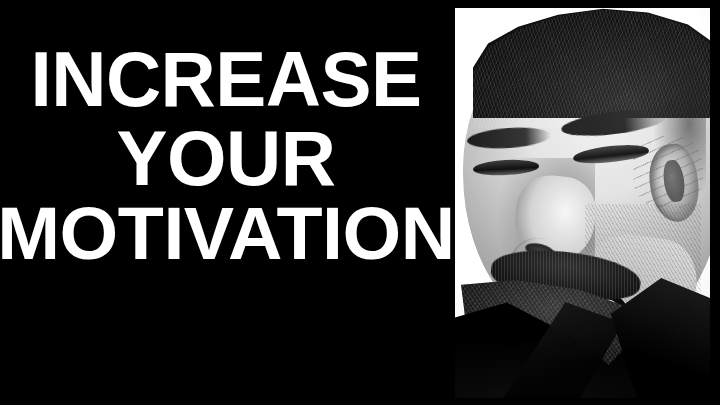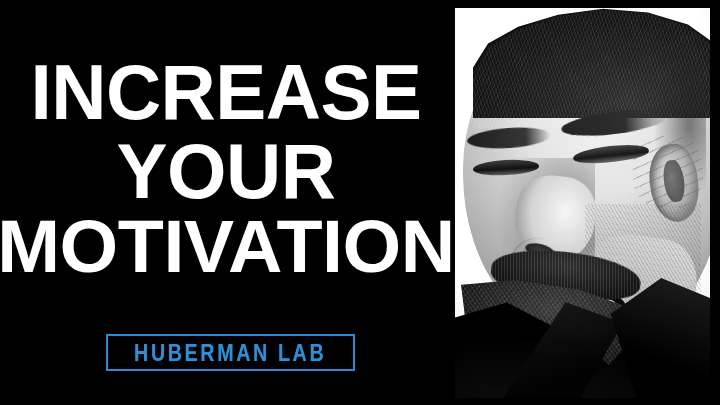--- a/index.html
+++ b/index.html
@@ -12,21 +12,21 @@
   }
   #thumb {
     position:relative;
     width:720px; height:405px;
     background:#000000;
   }
 
   
   #text-panel {
     position:absolute;
-    left:0; top:13px;
+    left:0; top:0;
     width:452px; height:383px;
     background:#000000;
   }
 
   .title-line {
     position:absolute;
     left:0; width:452px;
     text-align:center;
     color:#ffffff;
     font-family:"Liberation Sans", sans-serif;
@@ -360,23 +360,20 @@
 <div id="thumb">
 
   <div id="text-panel">
 
     <div class="title-line" id="line-1">INCREASE</div>
 
     <div class="title-line" id="line-2">YOUR</div>
 
     <div class="title-line" id="line-3">MOTIVATION</div>
 
-    <div id="logo-badge">
-      <span id="logo-text">HUBERMAN LAB</span>
-    </div>
   </div>
 
   <div id="photo-panel">
     <div id="photo-frame">
 
       <div id="backdrop"></div>
 
       <div id="head"></div>
       <div id="neck"></div>
       <div id="jaw-shade"></div>

